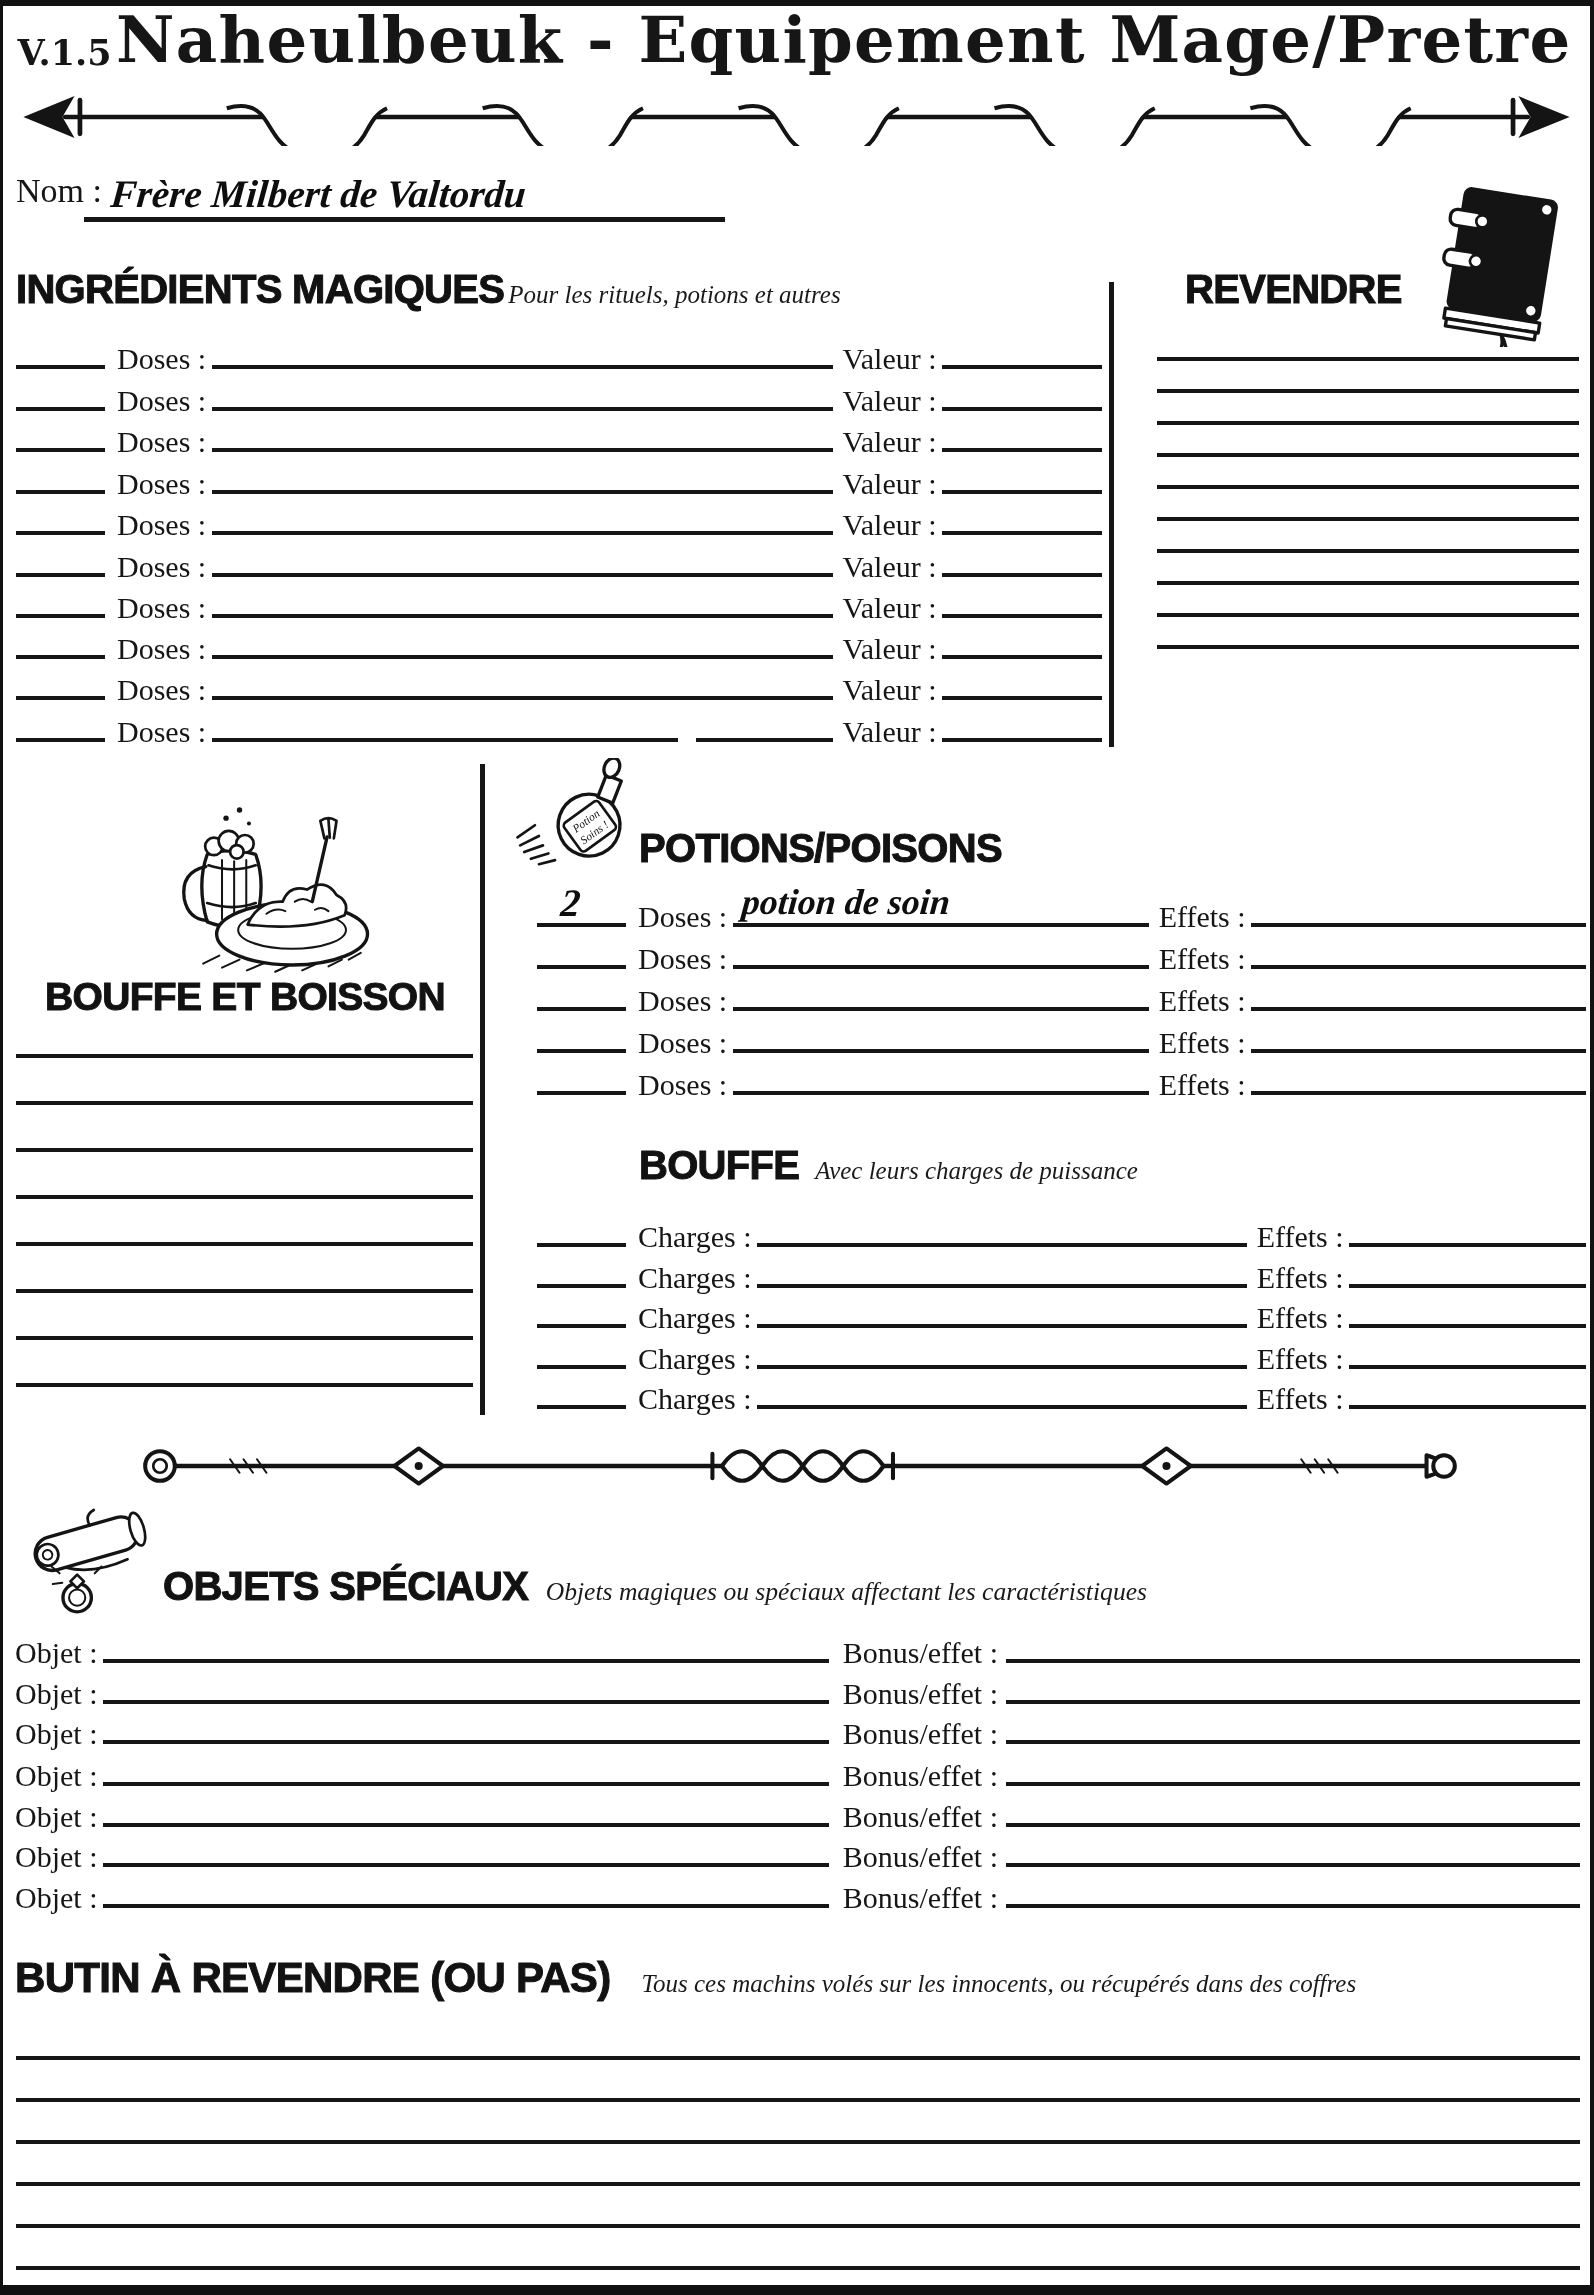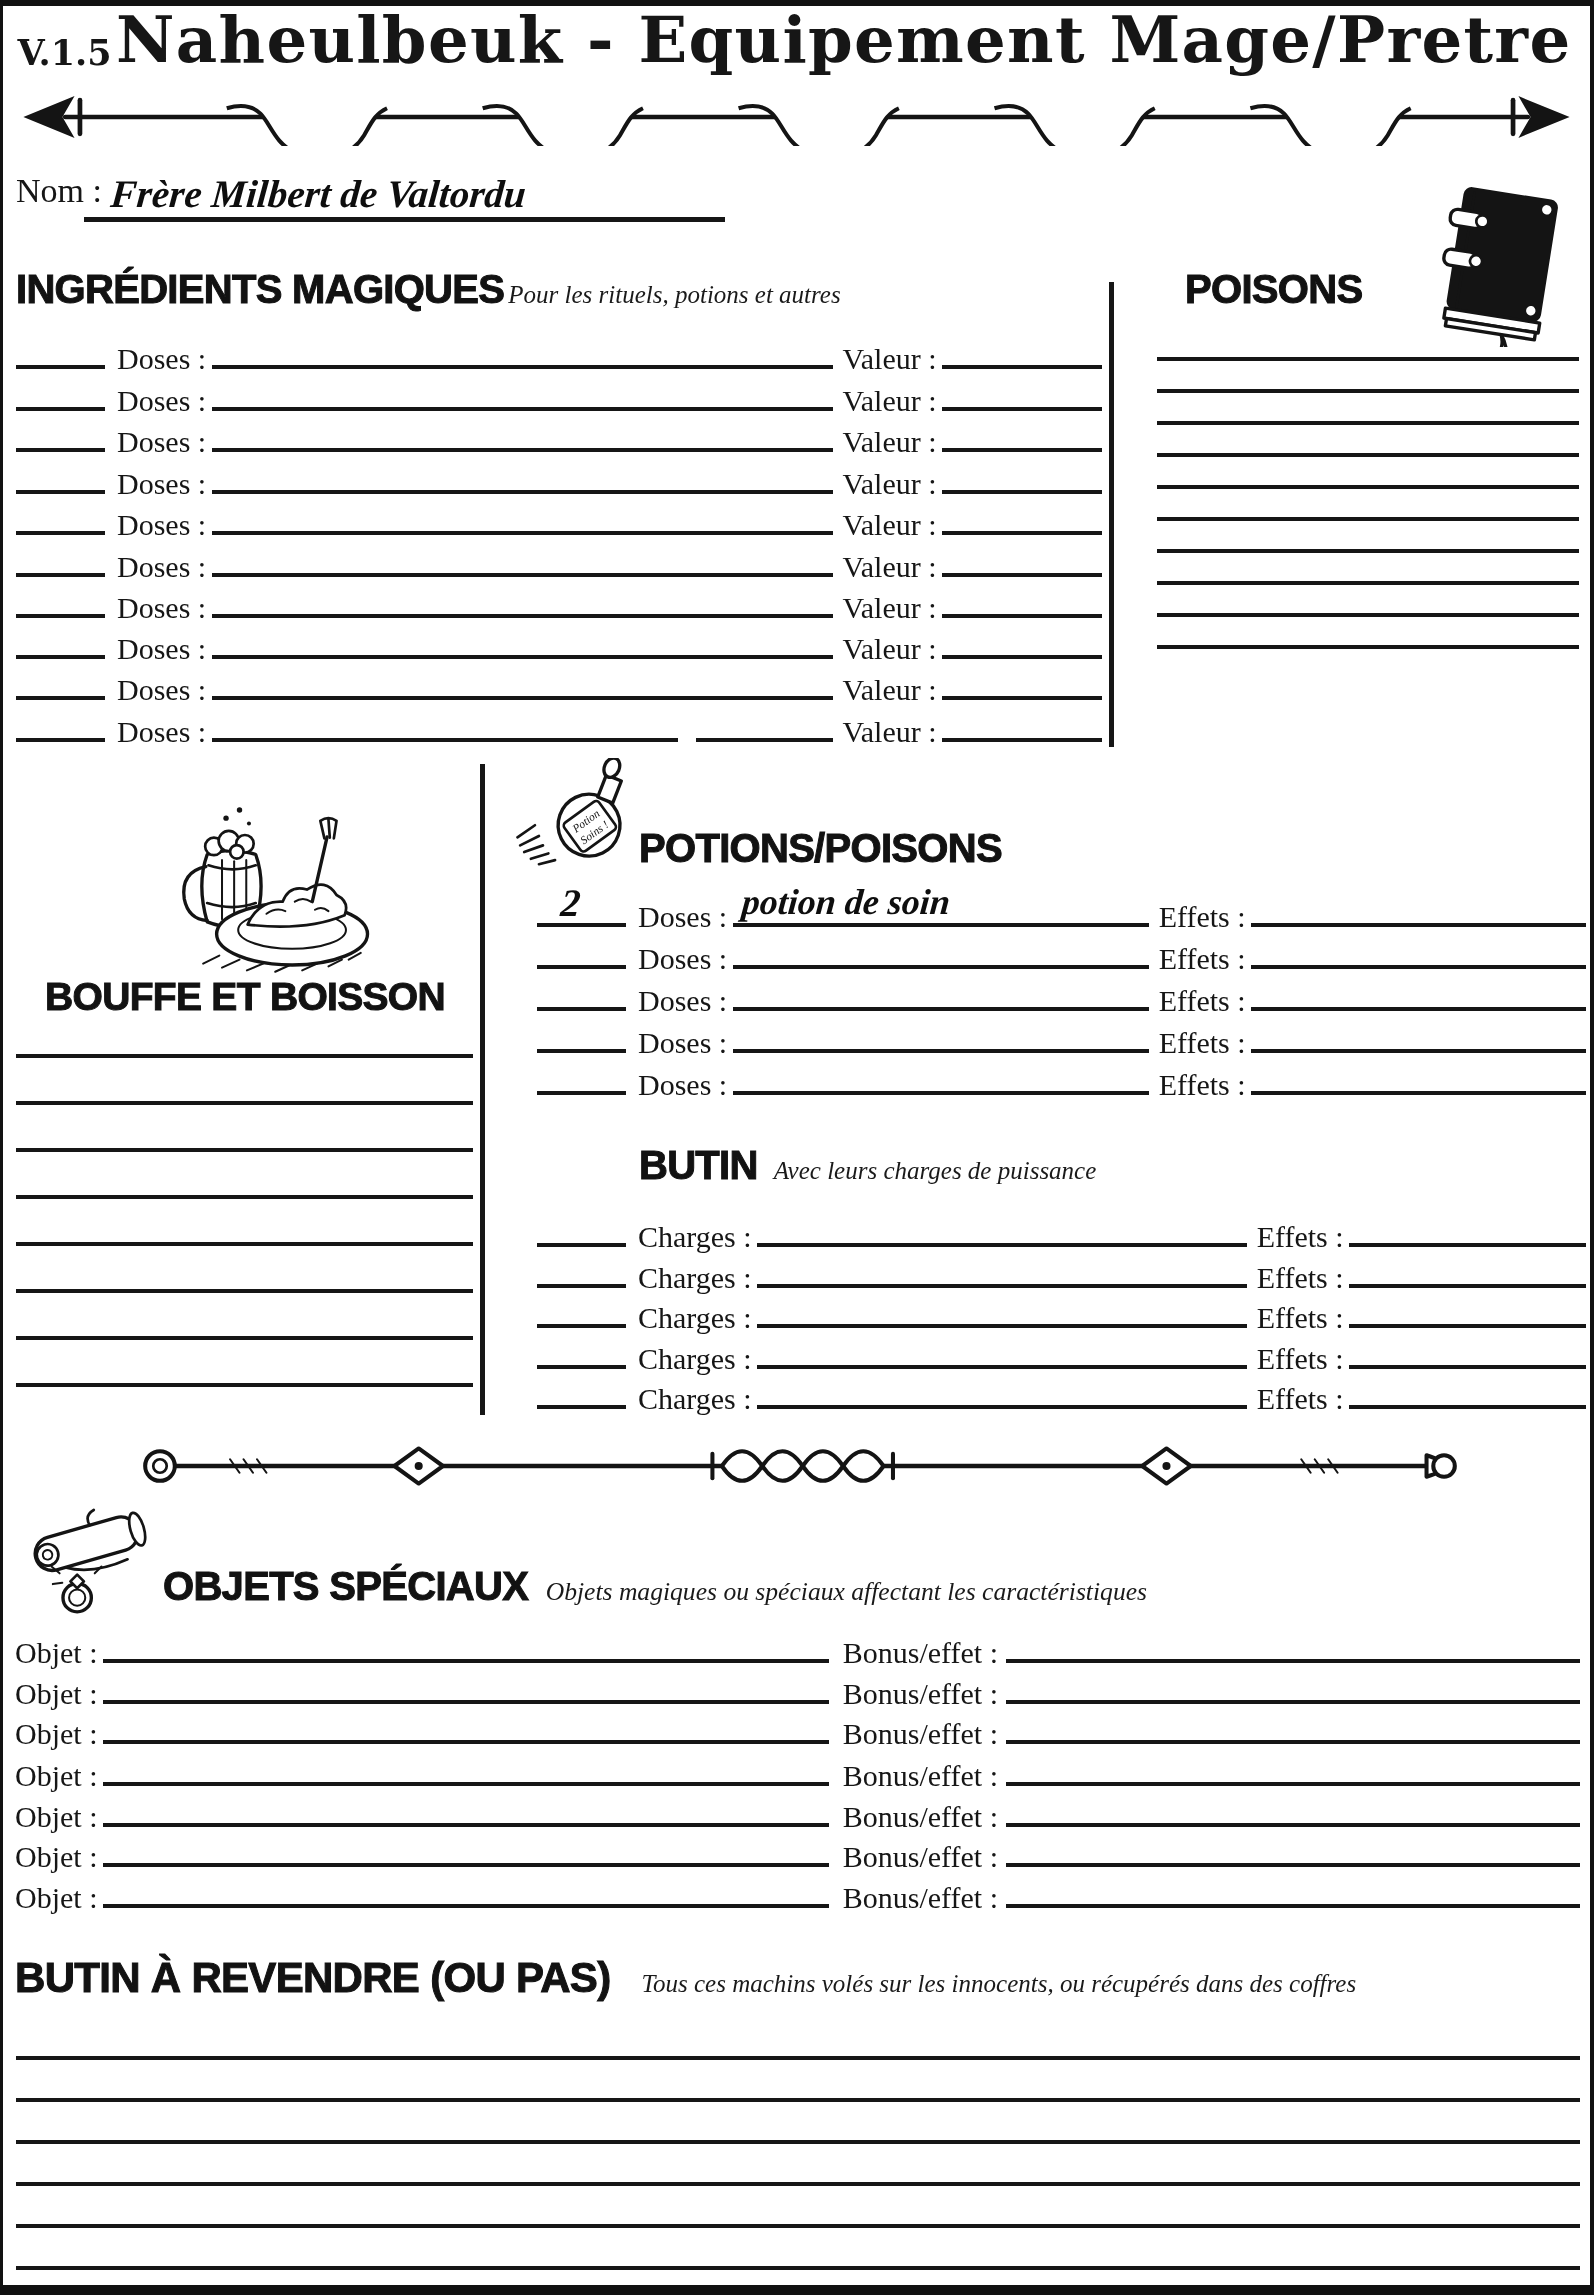--- a/index.html
+++ b/index.html
@@ -126,21 +126,21 @@
     <div class="bl" style="width:89px;"></div>
     <span class="lbl" style="margin-left:12px;">Doses :</span>
     <div class="bl" style="flex:3.4;margin-left:5.4px;"></div>
     <div class="bl" style="flex:1;margin-left:18px;"></div>
     <span class="lbl" style="margin-left:9.4px;">Valeur :</span>
     <div class="bl" style="width:160px;margin-left:5.4px;"></div>
   </div>
 
   <div class="vline" style="left:1109px;top:282px;height:465px;"></div>
 
-  <span class="abs sec" style="left:1185px;top:269px;">POISONS</span>
+  <span class="abs sec" style="left:1185px;top:269px;">REVENDRE</span>
   <svg class="abs" style="left:1432px;top:187px;" width="135" height="160" viewBox="0 0 200 238">
     <g transform="rotate(9 100 120)">
       <rect class="fb" x="30" y="8" width="142" height="184" rx="12"></rect>
       <rect class="fw" stroke-width="5" x="30" y="192" width="142" height="15"></rect>
       <rect class="fw" stroke-width="5" x="34" y="207" width="134" height="11"></rect>
       <line class="st" stroke-width="4" x1="46" y1="16" x2="46" y2="188" stroke="#fff"></line>
       <rect class="fw" stroke-width="5" x="16" y="44" width="48" height="24" rx="10"></rect>
       <rect class="fw" stroke-width="5" x="16" y="104" width="48" height="24" rx="10"></rect>
       <circle class="fw" stroke-width="4" cx="64" cy="56" r="9"></circle>
       <circle class="fw" stroke-width="4" cx="64" cy="116" r="9"></circle>
@@ -262,21 +262,21 @@
   </div>
   <div class="row" style="left:537px;top:1056px;width:1049px;">
     <div class="bl" style="width:89px;"></div>
     <span class="lbl" style="margin-left:12px;">Doses :</span>
     <div class="bl" style="flex:1;margin-left:5.4px;"></div>
     <span class="lbl" style="margin-left:9.4px;">Effets :</span>
     <div class="bl" style="width:335px;margin-left:5.4px;"></div>
   </div>
 
   <div class="hrow" style="left:639px;top:1145px;">
-    <span class="sec">BUTIN</span>
+    <span class="sec">BOUFFE</span>
     <span class="sub" style="margin-left:16px;">Avec leurs charges de puissance</span>
   </div>
   <div class="row" style="left:537px;top:1208px;width:1049px;">
     <div class="bl" style="width:89px;"></div>
     <span class="lbl" style="margin-left:12px;">Charges :</span>
     <div class="bl" style="flex:1;margin-left:5.4px;"></div>
     <span class="lbl" style="margin-left:9.4px;">Effets :</span>
     <div class="bl" style="width:237px;margin-left:5.4px;"></div>
   </div>
   <div class="row" style="left:537px;top:1249px;width:1049px;">

